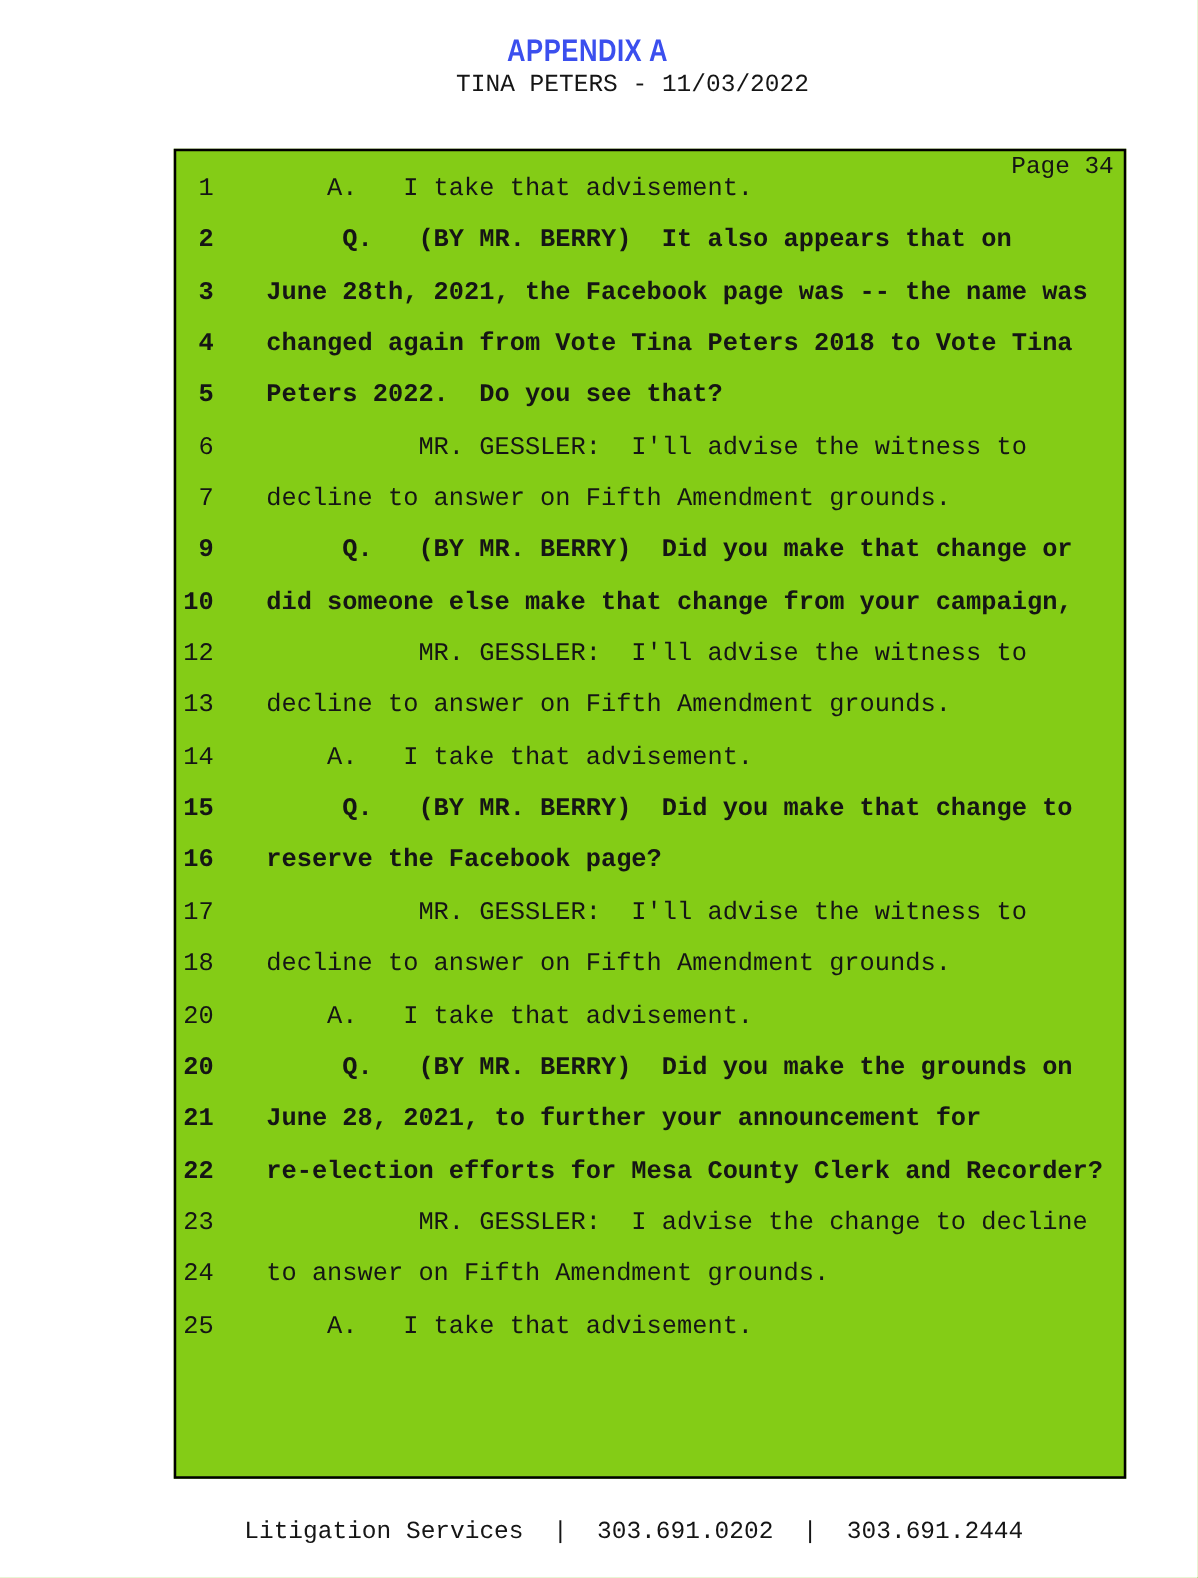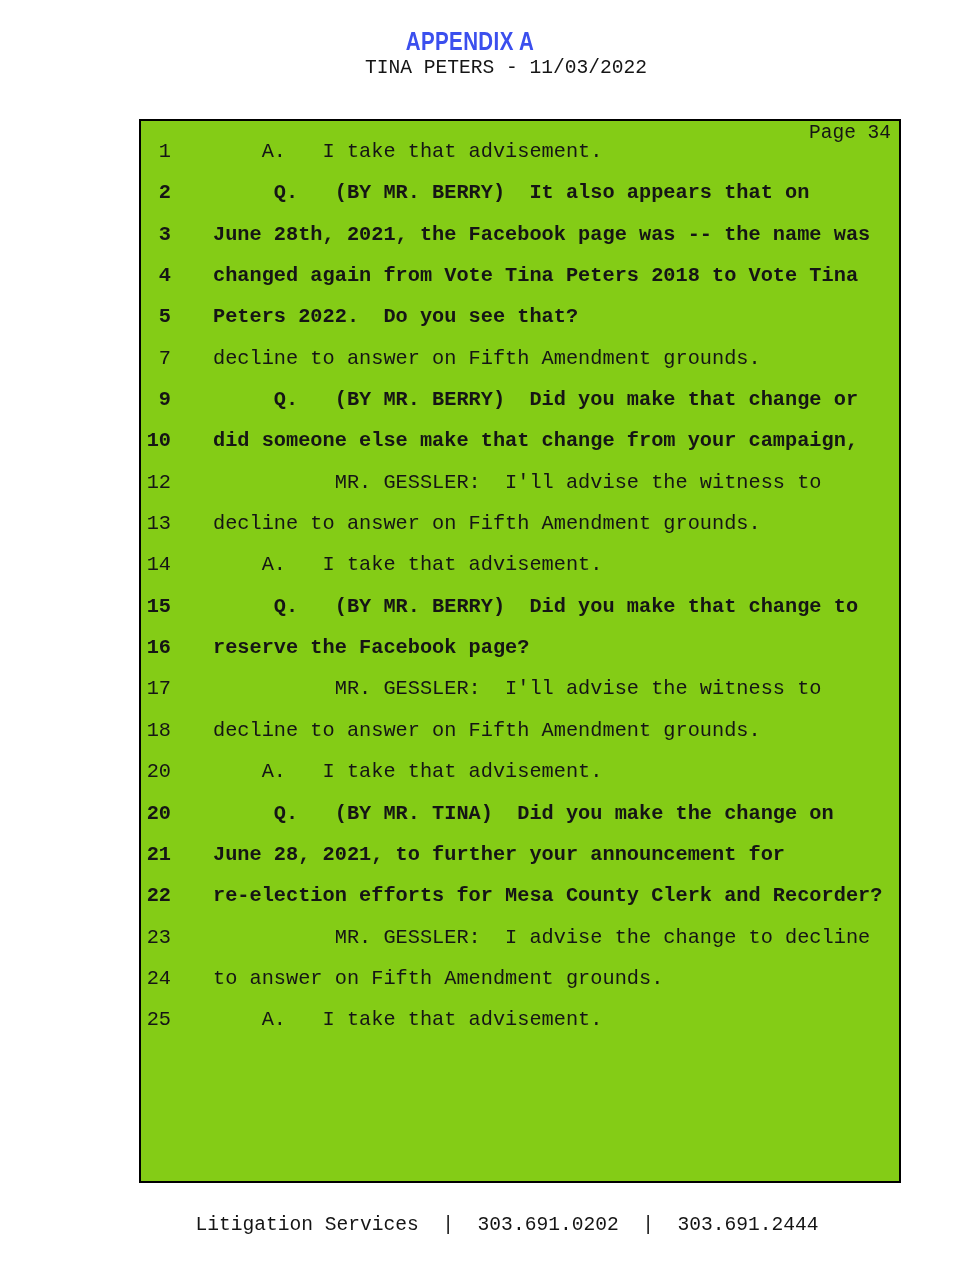--- a/index.html
+++ b/index.html
@@ -89,32 +89,33 @@
   <div class="deponent-line">TINA PETERS - 11/03/2022</div>
 
   <div class="transcript-box">
     <div class="page-number">Page 34</div>
     <div class="lines" id="lines">
         <div class="trow"><span class="lnum">1</span><span class="ltext">    A.   I take that advisement.</span></div>
         <div class="trow bold"><span class="lnum">2</span><span class="ltext">     Q.   (BY MR. BERRY)  It also appears that on</span></div>
         <div class="trow bold"><span class="lnum">3</span><span class="ltext">June 28th, 2021, the Facebook page was -- the name was</span></div>
         <div class="trow bold"><span class="lnum">4</span><span class="ltext">changed again from Vote Tina Peters 2018 to Vote Tina</span></div>
         <div class="trow bold"><span class="lnum">5</span><span class="ltext">Peters 2022.  Do you see that?</span></div>
+        <div class="trow"><span class="lnum">6</span><span class="ltext">          MR. GESSLER:  I'll advise the witness to</span></div>
         <div class="trow"><span class="lnum">7</span><span class="ltext">decline to answer on Fifth Amendment grounds.</span></div>
         <div class="trow bold"><span class="lnum">9</span><span class="ltext">     Q.   (BY MR. BERRY)  Did you make that change or</span></div>
         <div class="trow bold"><span class="lnum">10</span><span class="ltext">did someone else make that change from your campaign,</span></div>
         <div class="trow"><span class="lnum">12</span><span class="ltext">          MR. GESSLER:  I'll advise the witness to</span></div>
         <div class="trow"><span class="lnum">13</span><span class="ltext">decline to answer on Fifth Amendment grounds.</span></div>
         <div class="trow"><span class="lnum">14</span><span class="ltext">    A.   I take that advisement.</span></div>
         <div class="trow bold"><span class="lnum">15</span><span class="ltext">     Q.   (BY MR. BERRY)  Did you make that change to</span></div>
         <div class="trow bold"><span class="lnum">16</span><span class="ltext">reserve the Facebook page?</span></div>
         <div class="trow"><span class="lnum">17</span><span class="ltext">          MR. GESSLER:  I'll advise the witness to</span></div>
         <div class="trow"><span class="lnum">18</span><span class="ltext">decline to answer on Fifth Amendment grounds.</span></div>
         <div class="trow"><span class="lnum">20</span><span class="ltext">    A.   I take that advisement.</span></div>
-        <div class="trow bold"><span class="lnum">20</span><span class="ltext">     Q.   (BY MR. TINA)  Did you make the change on</span></div>
+        <div class="trow bold"><span class="lnum">20</span><span class="ltext">     Q.   (BY MR. BERRY)  Did you make the grounds on</span></div>
         <div class="trow bold"><span class="lnum">21</span><span class="ltext">June 28, 2021, to further your announcement for</span></div>
         <div class="trow bold"><span class="lnum">22</span><span class="ltext">re-election efforts for Mesa County Clerk and Recorder?</span></div>
         <div class="trow"><span class="lnum">23</span><span class="ltext">          MR. GESSLER:  I advise the change to decline</span></div>
         <div class="trow"><span class="lnum">24</span><span class="ltext">to answer on Fifth Amendment grounds.</span></div>
         <div class="trow"><span class="lnum">25</span><span class="ltext">    A.   I take that advisement.</span></div>
       </div>
   </div>
 
   <div class="footer">
     <div>Litigation Services  |  303.691.0202  |  303.691.2444</div>

